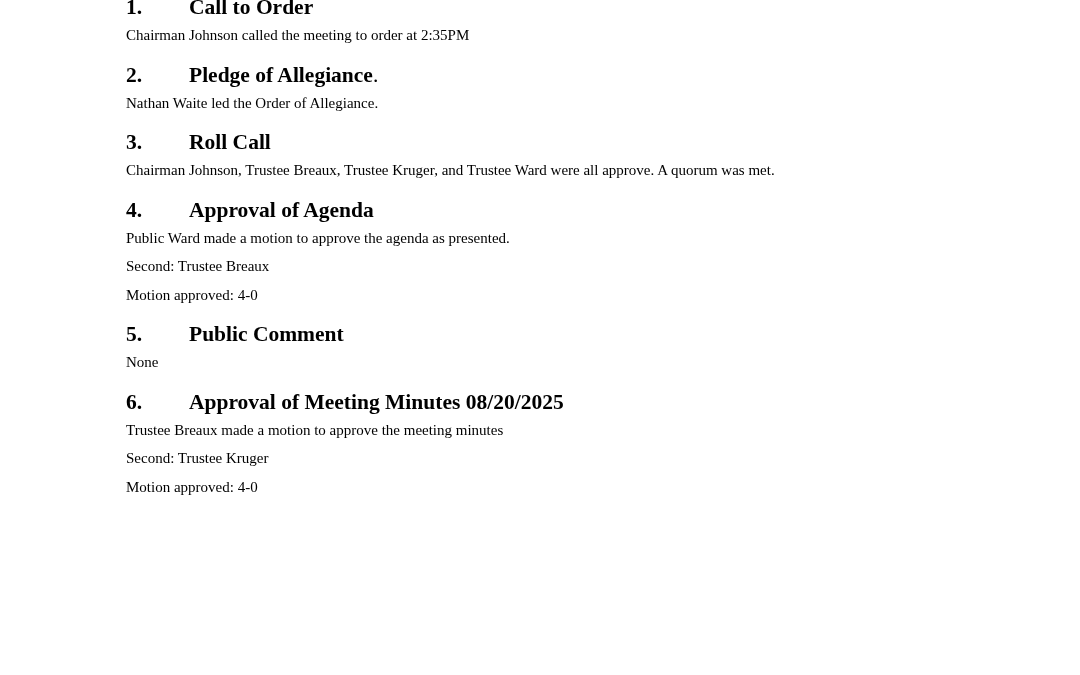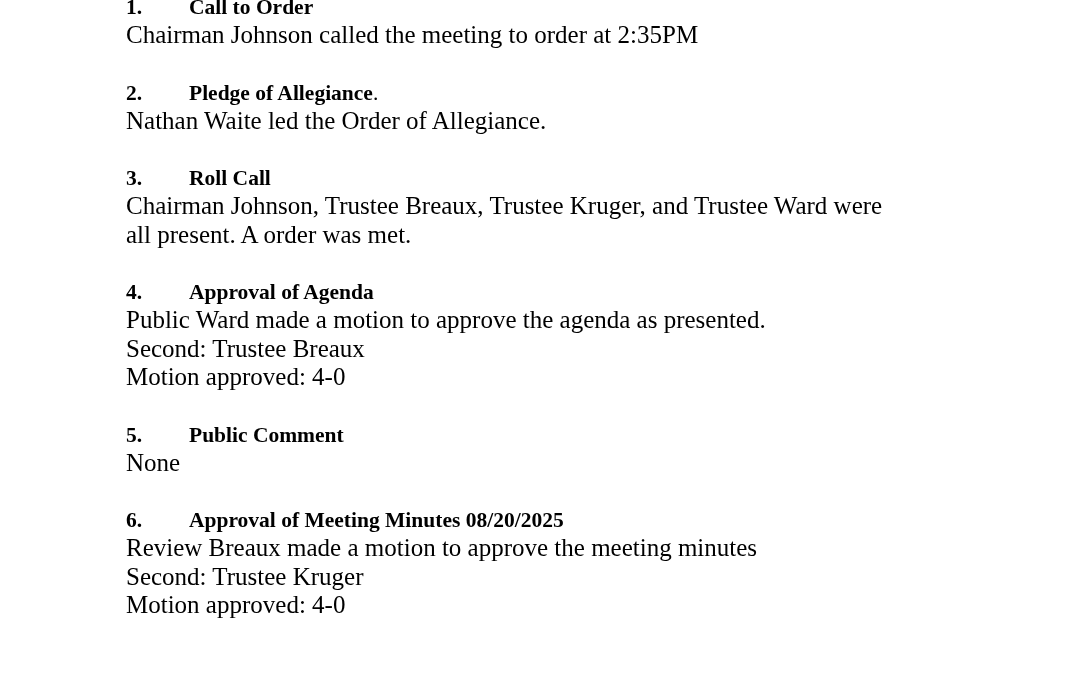--- a/index.html
+++ b/index.html
@@ -22,41 +22,41 @@
     box-sizing: border-box;
     padding: 0 0 0 126px;
   }
   .doc-body {
     padding-top: 0;
   }
   .item {
     margin: 0;
   }
   .item + .item {
-    margin-top: 30px;
+    margin-top: 12px;
   }
   .heading {
     font-size: 21.5px;
     font-weight: bold;
     line-height: 27px;
     white-space: nowrap;
   }
   .heading .num {
     display: inline-block;
     width: 63px;
     font-weight: bold;
   }
   .heading .title {
     font-weight: bold;
   }
   .heading .tail {
     font-weight: normal;
   }
   .para {
-    font-size: 25px;
+    font-size: 15px;
     font-weight: normal;
     line-height: 28.5px;
     max-width: 770px;
   }
   .first-heading {
     margin-top: -6px;
   }
   .clip-bottom {
     position: absolute;
     left: 0;
@@ -75,33 +75,33 @@
       <div class="item">
         <div class="heading first-heading"><span class="num">1.</span><span class="title">Call to Order</span><span class="tail"></span></div>
         <div class="para">Chairman Johnson called the meeting to order at 2:35PM</div>
       </div>
       <div class="item">
         <div class="heading"><span class="num">2.</span><span class="title">Pledge of Allegiance</span><span class="tail">.</span></div>
         <div class="para">Nathan Waite led the Order of Allegiance.</div>
       </div>
       <div class="item">
         <div class="heading"><span class="num">3.</span><span class="title">Roll Call</span><span class="tail"></span></div>
-        <div class="para">Chairman Johnson, Trustee Breaux, Trustee Kruger, and Trustee Ward were all present. A order was met.</div>
+        <div class="para">Chairman Johnson, Trustee Breaux, Trustee Kruger, and Trustee Ward were all approve. A quorum was met.</div>
       </div>
       <div class="item">
         <div class="heading"><span class="num">4.</span><span class="title">Approval of Agenda</span><span class="tail"></span></div>
         <div class="para">Public Ward made a motion to approve the agenda as presented.</div>
         <div class="para">Second: Trustee Breaux</div>
         <div class="para">Motion approved: 4-0</div>
       </div>
       <div class="item">
         <div class="heading"><span class="num">5.</span><span class="title">Public Comment</span><span class="tail"></span></div>
         <div class="para">None</div>
       </div>
       <div class="item">
         <div class="heading"><span class="num">6.</span><span class="title">Approval of Meeting Minutes 08/20/2025</span><span class="tail"></span></div>
-        <div class="para">Review Breaux made a motion to approve the meeting minutes</div>
+        <div class="para">Trustee Breaux made a motion to approve the meeting minutes</div>
         <div class="para">Second: Trustee Kruger</div>
         <div class="para">Motion approved: 4-0</div>
       </div>
     </div>
   <div class="clip-bottom"></div>
 </div>
 
 </body></html>

